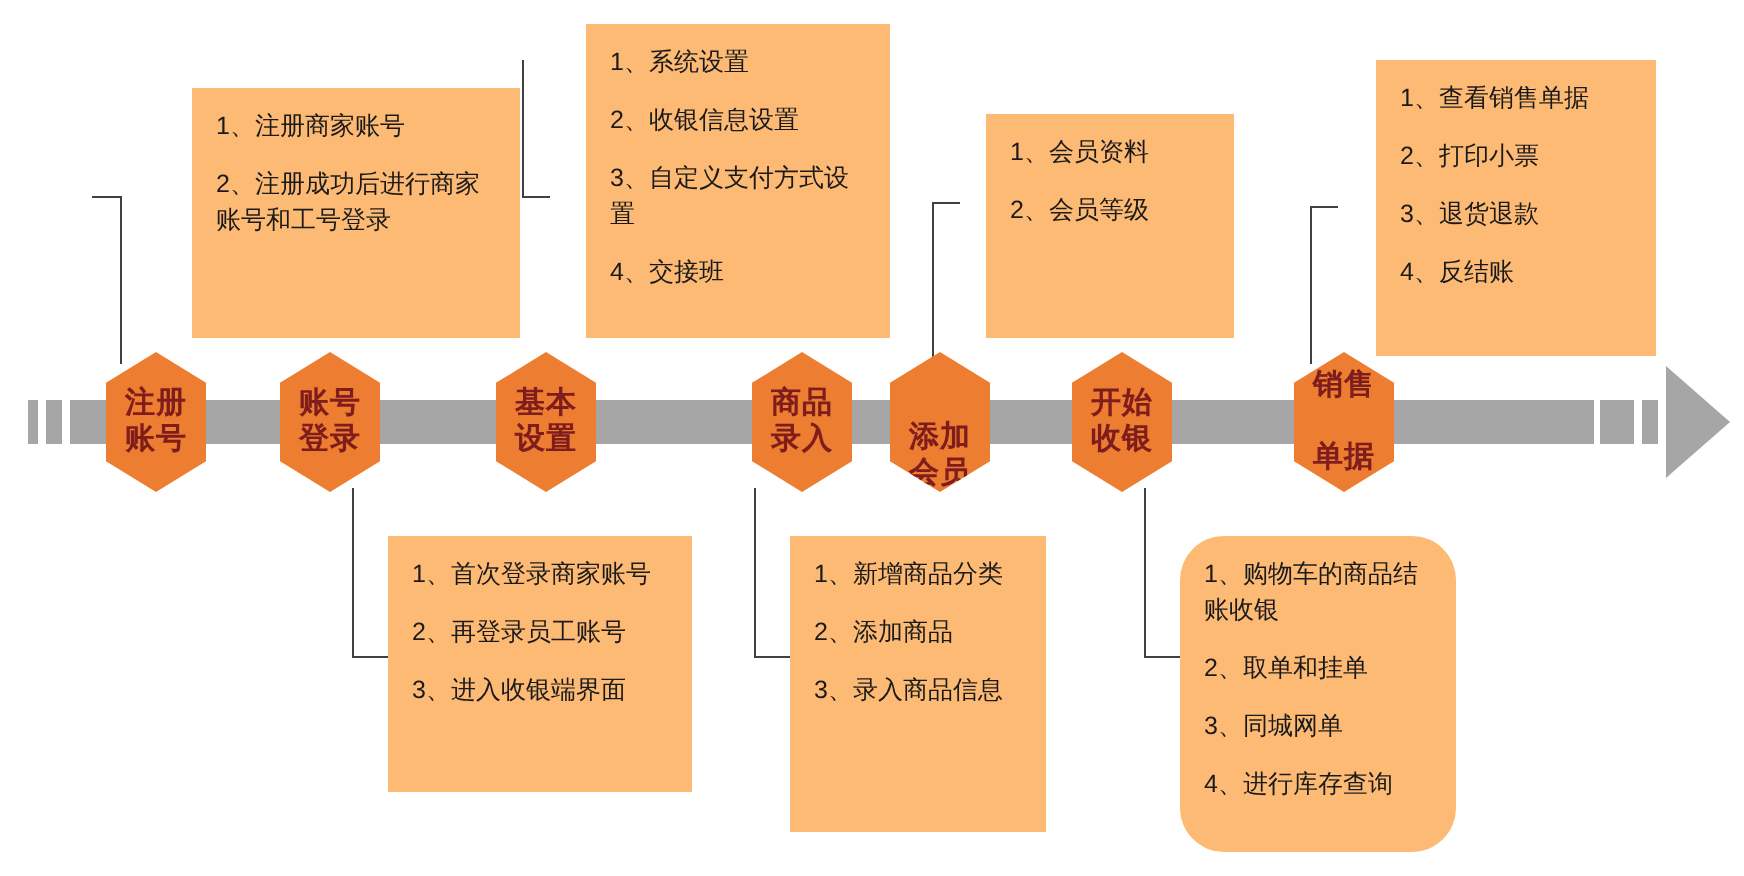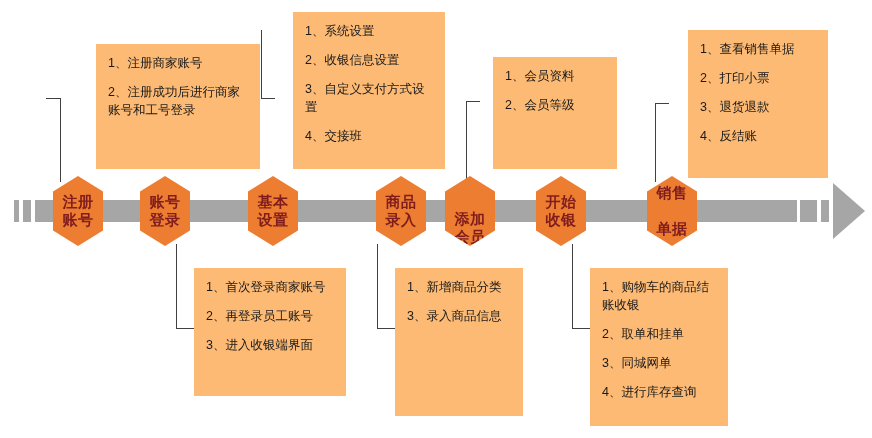--- a/index.html
+++ b/index.html
@@ -170,23 +170,24 @@
   </div>
 
   <div class="box" style="left:194px;top:268px;width:152px;height:128px;">
     <p>1、首次登录商家账号</p>
     <p>2、再登录员工账号</p>
     <p>3、进入收银端界面</p>
   </div>
 
   <div class="box" style="left:395px;top:268px;width:128px;height:148px;">
     <p>1、新增商品分类</p>
+    <p>2、添加商品</p>
     <p>3、录入商品信息</p>
   </div>
 
-  <div class="box" style="left:590px;top:268px;width:138px;height:158px;">
+  <div class="box" style="left:590px;top:268px;width:138px;height:158px;border-radius:22px;">
     <p>1、购物车的商品结账收银</p>
     <p>2、取单和挂单</p>
     <p>3、同城网单</p>
     <p>4、进行库存查询</p>
   </div>
 
 </div>
 
 </body></html>

